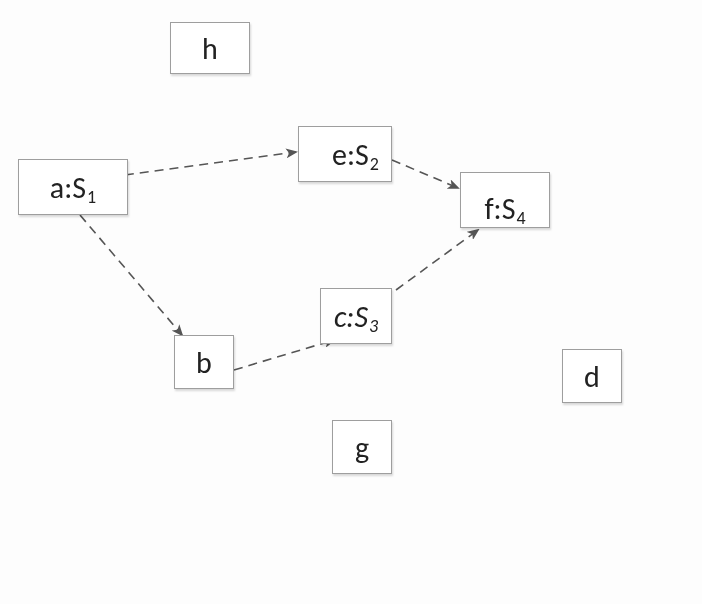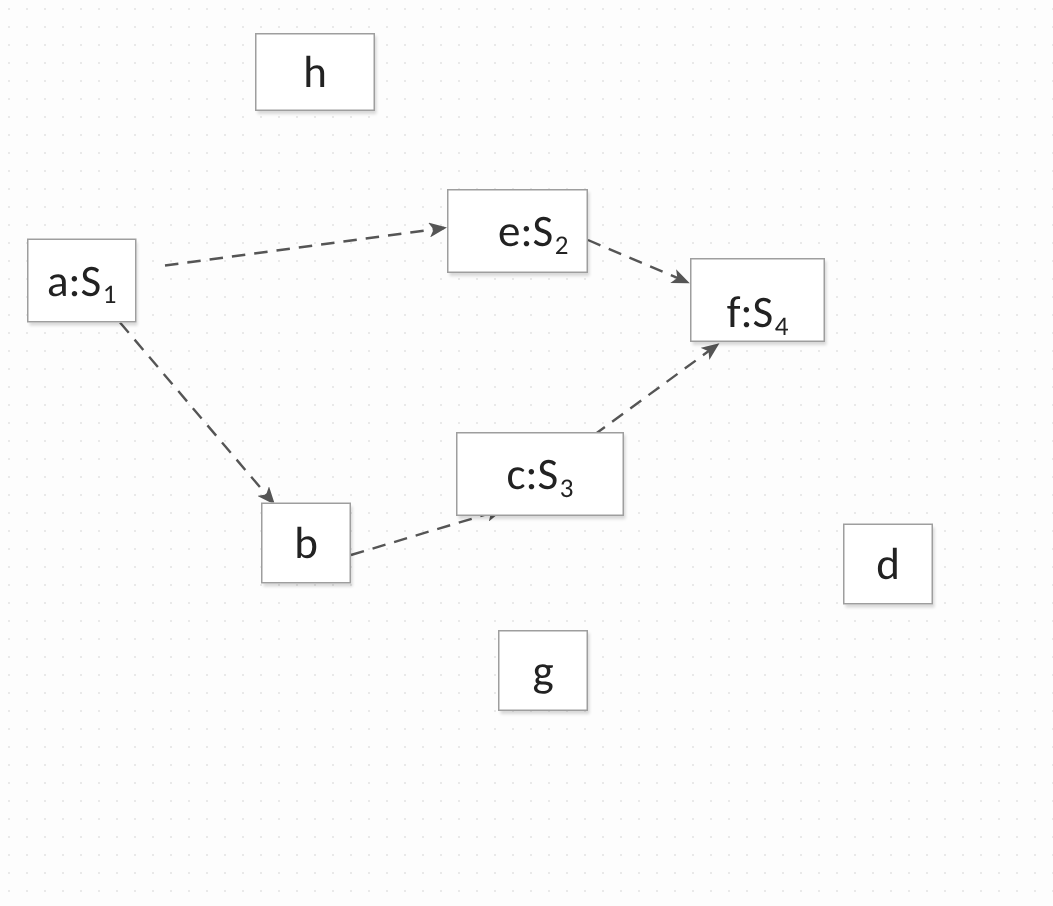--- a/index.html
+++ b/index.html
@@ -74,21 +74,21 @@
 
     <line x1="80" y1="215" x2="182" y2="335" stroke="#555" stroke-width="1.6" stroke-dasharray="9 6" marker-end="url(#arrowhead)"></line>
 
     <line x1="392" y1="160" x2="458" y2="188" stroke="#555" stroke-width="1.6" stroke-dasharray="9 6" marker-end="url(#arrowhead)"></line>
 
     <line x1="234" y1="370" x2="334" y2="340" stroke="#555" stroke-width="1.6" stroke-dasharray="9 6" marker-end="url(#arrowhead)"></line>
 
     <line x1="396" y1="290" x2="478" y2="230" stroke="#555" stroke-width="1.6" stroke-dasharray="9 6" marker-end="url(#arrowhead)"></line>
   </svg>
 
-  <div class="node" style="left:18px; top:159px; width:73px; height:56px;">
+  <div class="node" style="left:18px; top:159px; width:110px; height:56px;">
     <span>
       <span>a:S</span><sub>1</sub>
     </span>
   </div>
 
   <div class="node" style="left:170px; top:22px; width:80px; height:52px;">
     <span>h</span>
   </div>
 
   <div class="node" style="left:298px; top:126px; width:94px; height:56px;padding-left:25px;">
@@ -100,21 +100,21 @@
   <div class="node" style="left:460px; top:172px; width:90px; height:56px;align-items:flex-end;">
     <span>
       <span>f:S</span><sub>4</sub>
     </span>
   </div>
 
   <div class="node" style="left:174px; top:335px; width:60px; height:54px;">
     <span>b</span>
   </div>
 
-  <div class="node" style="left:304px; top:288px; width:112px; height:56px;">
+  <div class="node" style="left:320px; top:288px; width:72px; height:56px;font-style:italic;">
     <span>
       <span>c:S</span><sub>3</sub>
     </span>
   </div>
 
   <div class="node" style="left:562px; top:349px; width:60px; height:54px;">
     <span>d</span>
   </div>
 
   <div class="node" style="left:332px; top:420px; width:60px; height:54px;">

